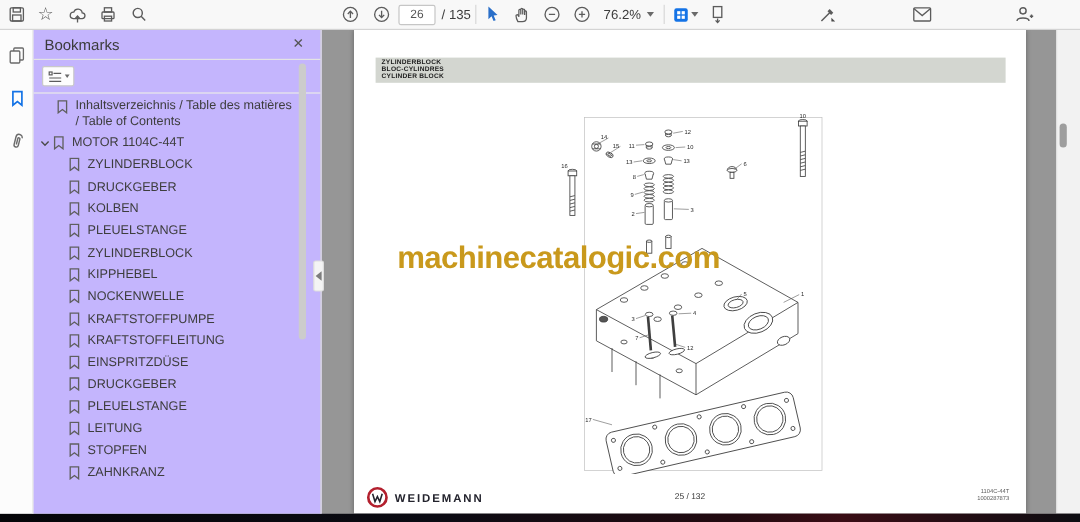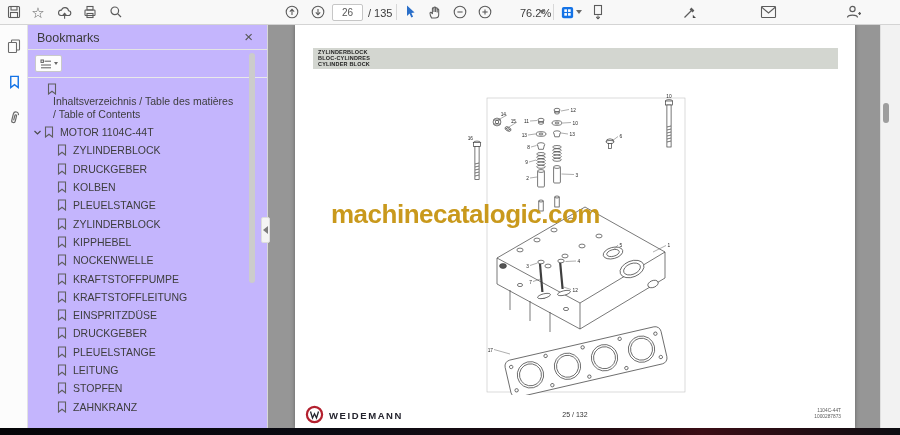--- a/index.html
+++ b/index.html
@@ -34,21 +34,21 @@
     border-bottom:1px solid #e4e4e4; }
   .sb-title { position:absolute; left:9px; top:6px; font-size:12.5px; color:#3b3b3b; }
   .sb-close { position:absolute; right:14px; top:3px; font-size:15px; color:#555; cursor:default; }
   .sb-options { position:absolute; left:7px; top:30px; width:27px; height:17px;
     border:1px solid #c9c9c9; border-radius:2px; display:flex; align-items:center;
     justify-content:center; gap:2px; background:#fdfdfd; }
   .sb-rule2 { position:absolute; left:0; top:52px; width:100%; height:1px; background:#e9e9e9; }
   .bm-list { position:absolute; left:0; top:54px; width:232px; height:349px; overflow:hidden; }
   .bm-row { display:flex; align-items:center; height:18.3px; }
   .bm-row.l0 { padding-left:5px; }
-  .bm-row.l1 { padding-left:19px;flex-direction:column; }
+  .bm-row.l1 { padding-left:19px; }
   .bm-row.l2 { padding-left:29px; }
   .bm-row.wrap { height:auto; align-items:flex-start; padding-top:3px; padding-bottom:3px; }
   .bm-ico { flex:0 0 auto; margin-top:0; }
   .bm-row.wrap .bm-ico { margin-top:1px; }
   .bm-label { font-size:10.5px; color:#3d3d3d; margin-left:6px; white-space:nowrap; }
   .bm-row.wrap .bm-label { white-space:normal; width:182px; line-height:12.5px; }
   .chev { margin-right:2px; }
   .sb-scroll { position:absolute; right:12px; top:28px; width:6px; height:230px;
     background:#cccccc; border-radius:3px; }
   .collapse-tab { position:absolute; left:233px; top:192px; width:9px; height:26px;
@@ -159,21 +159,21 @@
         </svg>
     </div>
     <div class="tb-btn" style="left:474px">
       <svg width="16" height="16" viewBox="0 0 16 16" fill="none" stroke="#5c5c5c" stroke-width="1.1">
           <circle cx="8" cy="8" r="5.8"></circle>
           <line x1="5.4" y1="8" x2="10.6" y2="8"></line>
           <line x1="8" y1="5.4" x2="8" y2="10.6"></line>
         </svg>
     </div>
     <div style="position:absolute;left:503px;top:0;width:46px;height:25px;">
-      <span class="tb-text" style="left:17px;top:7px;position:absolute">76.2%</span>
+      <span class="tb-text" style="left:0;top:7px;position:absolute">76.2%</span>
       <span class="caret" style="position:absolute;left:36px;top:10px"></span>
     </div>
     <div class="tb-sep" style="left:553px"></div>
     <div class="tb-btn" style="left:556px">
       <svg width="15" height="15" viewBox="0 0 16 16">
           <rect x="2" y="2" width="12" height="12" rx="2" fill="#1473e6"></rect>
           <rect x="4.6" y="4.6" width="2.8" height="2.8" fill="#fff"></rect>
           <rect x="8.6" y="4.6" width="2.8" height="2.8" fill="#fff"></rect>
           <rect x="4.6" y="8.6" width="2.8" height="2.8" fill="#fff"></rect>
           <rect x="8.6" y="8.6" width="2.8" height="2.8" fill="#fff"></rect>

